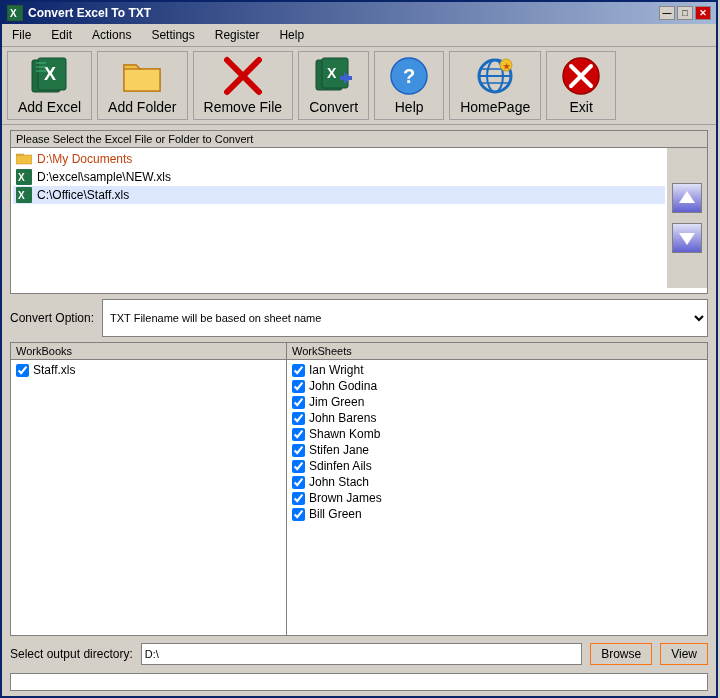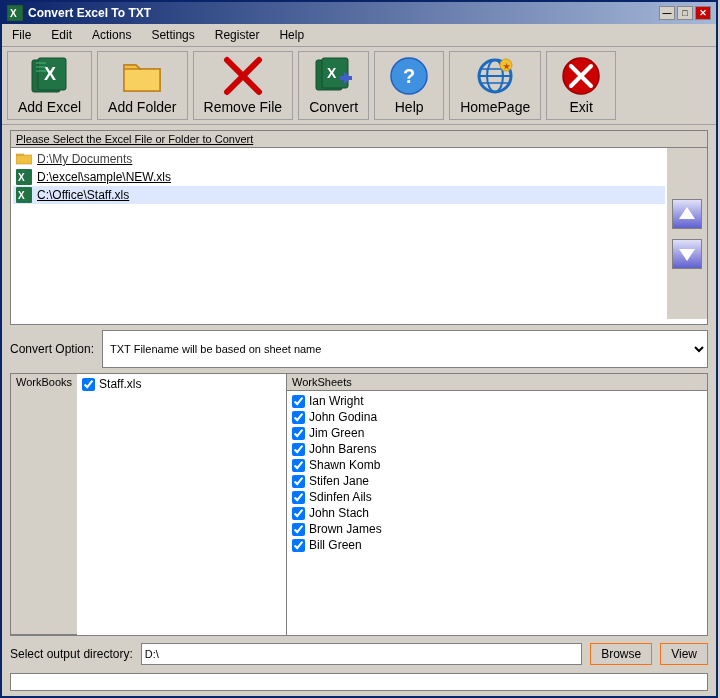--- a/index.html
+++ b/index.html
@@ -111,23 +111,22 @@
       flex: 1;
       padding: 5px 8px;
       display: flex;
       flex-direction: column;
       gap: 5px;
     }
     .file-list-section {
       border: 1px solid #808080;
       background: white;
       flex: 0 0 auto;
-      height: 195px;
+      height: 164px;
       position: relative;
-      text-decoration: underline;
     }
     .file-list-header {
       background: #d4d0c8;
       padding: 2px 5px;
       font-size: 11px;
       border-bottom: 1px solid #808080;
     }
     .file-list-container {
       display: flex;
       height: calc(100% - 22px);
@@ -137,21 +136,21 @@
       overflow-y: auto;
       padding: 2px;
     }
     .file-item {
       display: flex;
       align-items: center;
       padding: 1px 3px;
       gap: 5px;
       cursor: pointer;
     }
-    .file-item.folder { color: #404040; }
+    .file-item.folder { color: #c2410c; }
     .file-item .file-item-icon {
       width: 16px;
       height: 16px;
       flex-shrink: 0;
     }
     .nav-buttons {
       display: flex;
       flex-direction: column;
       justify-content: center;
       gap: 10px;
@@ -191,21 +190,21 @@
       display: flex;
       gap: 0;
       flex: 1;
       border: 1px solid #808080;
       min-height: 220px;
     }
     .workbooks-panel {
       width: 276px;
       border-right: 1px solid #808080;
       display: flex;
-      flex-direction: row;
+      flex-direction: column;
     }
     .worksheets-panel {
       flex: 1;
       display: flex;
       flex-direction: column;
     }
     .panel-header {
       background: #d4d0c8;
       padding: 2px 5px;
       font-size: 11px;

